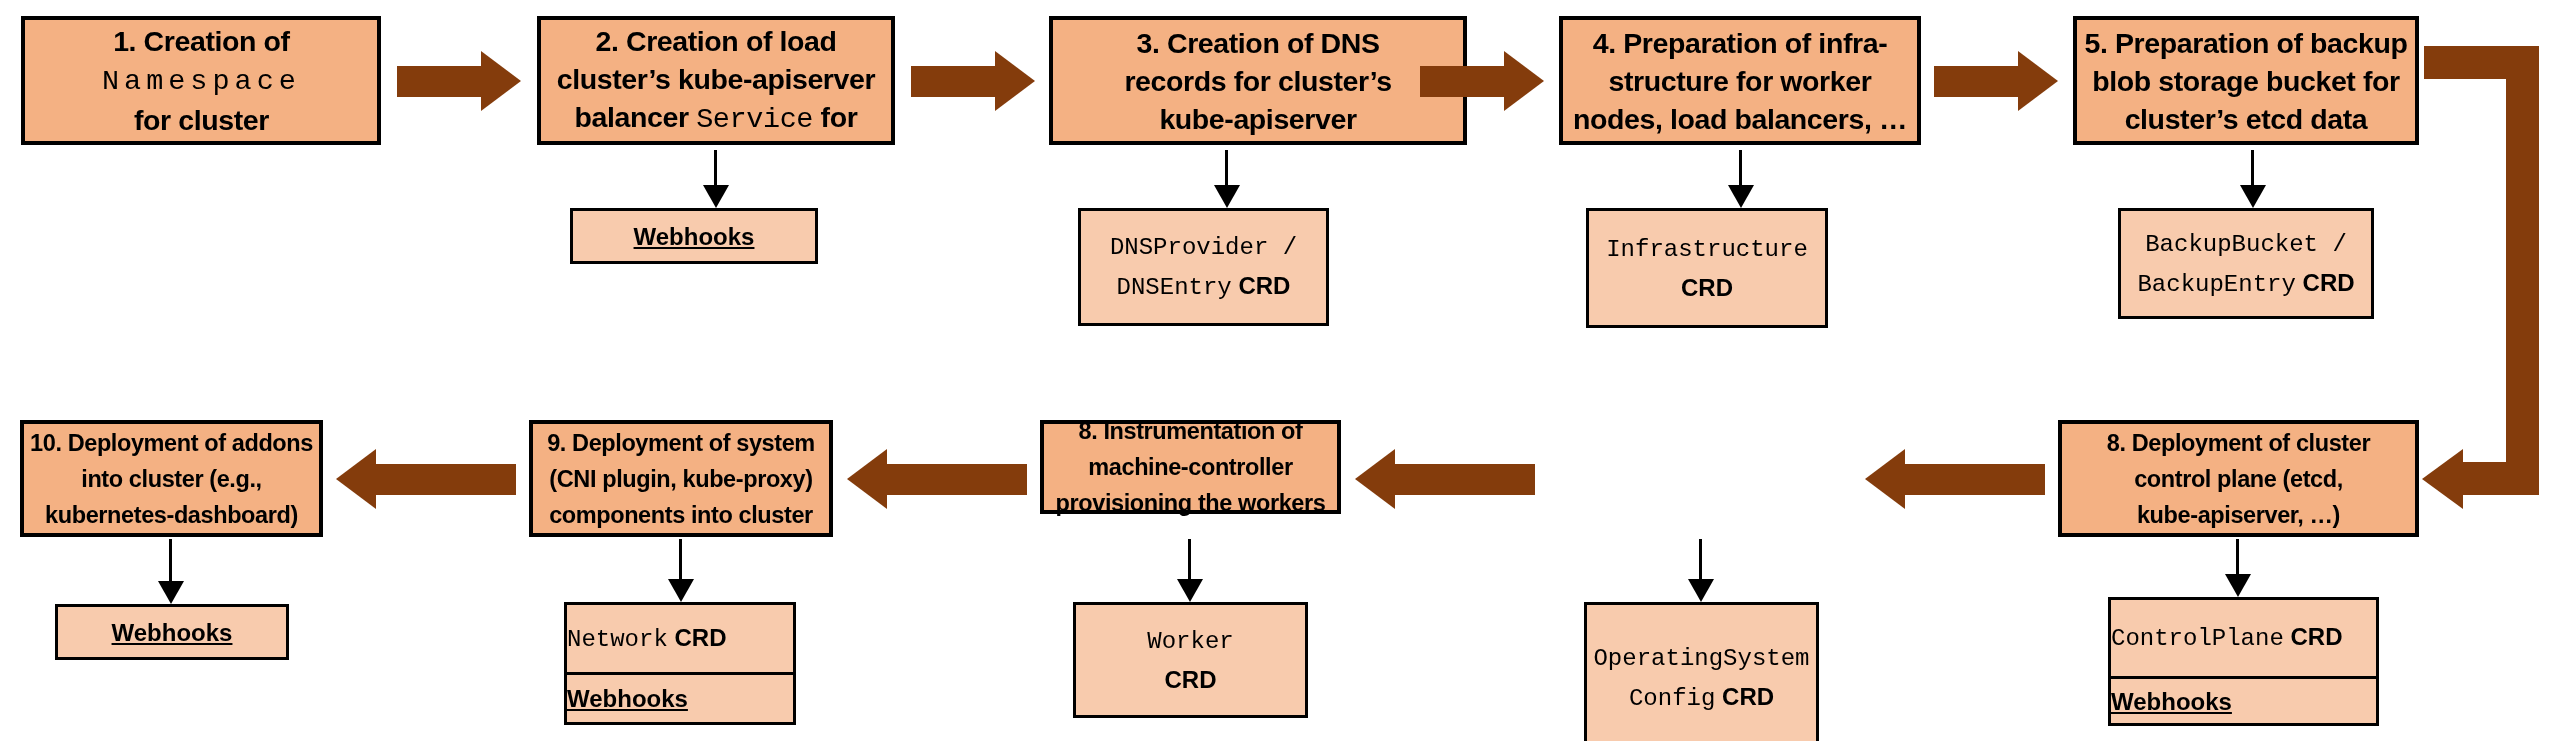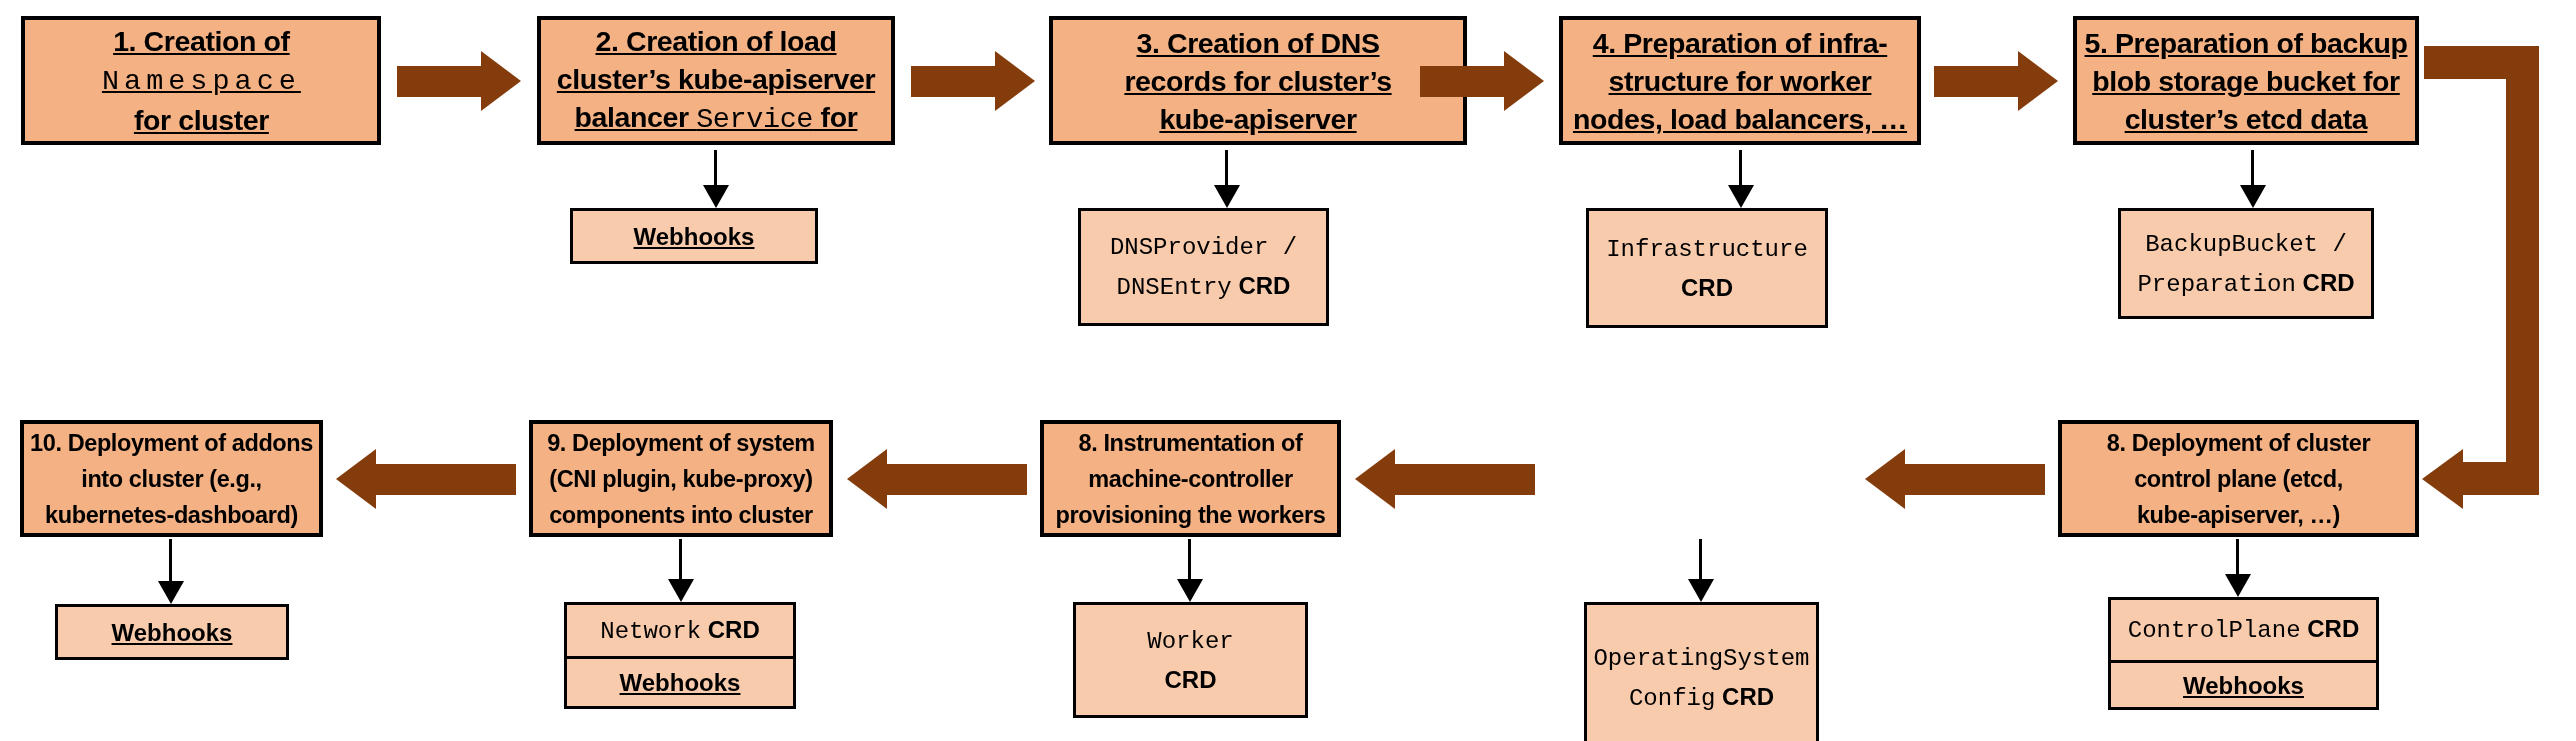--- a/index.html
+++ b/index.html
@@ -2,36 +2,36 @@
 <html style="font-size:11.4px"><head>
 <meta charset="utf-8">
 <style>
   html,body{margin:0;padding:0;background:#ffffff;}
   body{width:2576px;height:742px;font-family:"Liberation Sans",sans-serif;}
   .stage{position:absolute;left:0;top:0;width:2576px;height:742px;background:#ffffff;overflow:hidden;}
 
   
   .main-box{position:absolute;background:#F4B183;border:4.3px solid #000;box-sizing:border-box;
     display:flex;flex-direction:column;align-items:center;justify-content:center;text-align:center;}
-  .row1 .line{font-size:28.5px;line-height:38px;font-weight:bold;letter-spacing:-0.4px;white-space:nowrap;color:#000;text-decoration:underline;}
+  .row1 .line{font-size:28.5px;line-height:38px;font-weight:bold;letter-spacing:-0.4px;white-space:nowrap;color:#000;}
   .row2 .line{font-size:23.5px;line-height:36px;font-weight:bold;letter-spacing:-0.4px;white-space:nowrap;color:#000;}
 
   
   .b{font-weight:bold;}
   .m{font-family:"Liberation Mono",monospace;font-weight:normal;}
   .spread{letter-spacing:5px;}
 
   
   .sub-box{position:absolute;background:#F8CBAD;border:3.6px solid #000;box-sizing:border-box;
     display:flex;flex-direction:column;align-items:center;justify-content:center;text-align:center;}
   .sub-line{font-size:24px;line-height:38px;white-space:nowrap;color:#000;}
   .sub-line .b{font-size:24px;}
   .wh .sub-line{font-size:26px;text-decoration:underline;}
   .sub-stack{position:absolute;background:#F8CBAD;border:3.6px solid #000;box-sizing:border-box;}
-  .cell{display:flex;align-items:center;justify-content:center;text-align:center;}
+  .cell{display:flex;align-items:center;justify-content:flex-start;text-align:center;margin-top:8px;}
   .cell + .cell{border-top:3.6px solid #000;}
 
   
   .harrow{position:absolute;display:flex;align-items:center;height:60px;}
   .hbar{height:31px;background:#843C0C;}
   .htip-r{width:0;height:0;border-left:40px solid #843C0C;border-top:30px solid transparent;border-bottom:30px solid transparent;}
   .htip-l{width:0;height:0;border-right:40px solid #843C0C;border-top:30px solid transparent;border-bottom:30px solid transparent;}
 
   
   .carm{position:absolute;background:#843C0C;}
@@ -127,36 +127,36 @@
     <div class="sub-line"><span class="m">DNSEntry</span><span class="b"> CRD</span></div>
   </div>
 
   <div class="sub-box" style="left:1586px;top:208px;width:242px;height:120px">
     <div class="sub-line"><span class="m">Infrastructure</span></div>
     <div class="sub-line"><span class="b">CRD</span></div>
   </div>
 
   <div class="sub-box" style="left:2118px;top:208px;width:256px;height:111px">
     <div class="sub-line"><span class="m">BackupBucket /</span></div>
-    <div class="sub-line"><span class="m">Preparation</span><span class="b"> CRD</span></div>
+    <div class="sub-line"><span class="m">BackupEntry</span><span class="b"> CRD</span></div>
   </div>
 
   <div class="main-box row2" style="left:20px;top:420px;width:303px;height:117px">
     <div class="line"><span class="b">10. Deployment of addons</span></div>
     <div class="line"><span class="b">into cluster (e.g.,</span></div>
     <div class="line"><span class="b">kubernetes-dashboard)</span></div>
   </div>
 
   <div class="main-box row2" style="left:529px;top:420px;width:304px;height:117px">
     <div class="line"><span class="b">9. Deployment of system</span></div>
     <div class="line"><span class="b">(CNI plugin, kube-proxy)</span></div>
     <div class="line"><span class="b">components into cluster</span></div>
   </div>
 
-  <div class="main-box row2" style="left:1040px;top:420px;width:301px;height:117px">
+  <div class="main-box row2" style="left:1040px;top:420px;width:301px;height:94px">
     <div class="line"><span class="b">8. Instrumentation of</span></div>
     <div class="line"><span class="b">machine-controller</span></div>
     <div class="line"><span class="b">provisioning the workers</span></div>
   </div>
 
 
   <div class="main-box row2" style="left:2058px;top:420px;width:361px;height:117px">
     <div class="line"><span class="b">8. Deployment of cluster</span></div>
     <div class="line"><span class="b">control plane (etcd,</span></div>
     <div class="line"><span class="b">kube-apiserver, …)</span></div>

